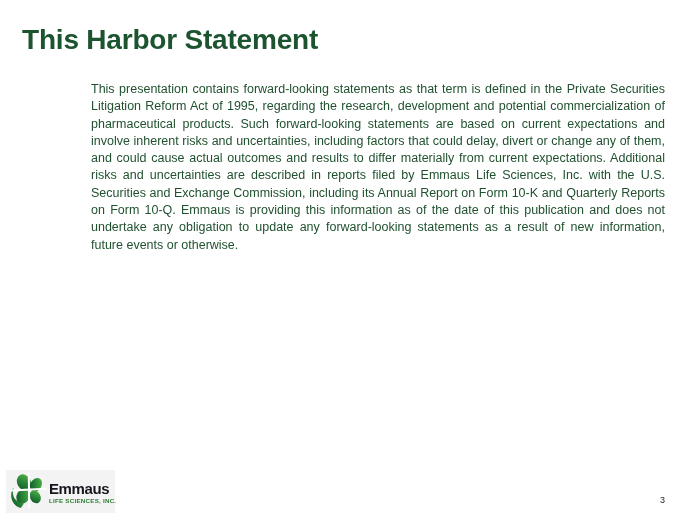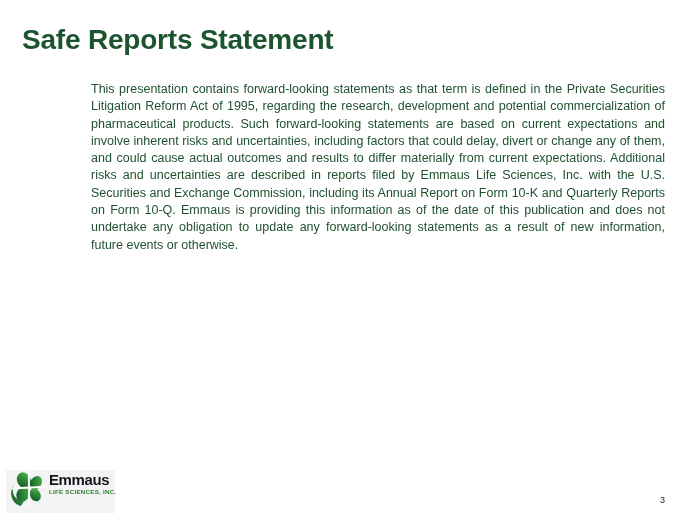--- a/index.html
+++ b/index.html
@@ -48,21 +48,21 @@
   }
 
   .footer-logo {
     position: absolute;
     left: 6px;
     top: 470px;
     width: 109px;
     height: 43px;
     background: var(--logo-background);
     display: flex;
-    align-items: flex-start;
+    align-items: center;
     padding-left: 2px;
   }
 
   .clover-icon {
     width: 40px;
     height: 40px;
     flex: 0 0 auto;
     display: block;
   }
 
@@ -99,21 +99,21 @@
     top: 495px;
     font-size: 9px;
     color: var(--page-number-color);
   }
 </style>
 </head>
 <body>
 
 <div class="slide">
 
-  <h1 class="slide-title">Safe Reports Statement</h1>
+  <h1 class="slide-title">This Harbor Statement</h1>
 
   <p class="body-paragraph">This presentation contains forward-looking statements as that term is defined in the Private Securities Litigation Reform Act of 1995, regarding the research, development and potential commercialization of pharmaceutical products. Such forward-looking statements are based on current expectations and involve inherent risks and uncertainties, including factors that could delay, divert or change any of them, and could cause actual outcomes and results to differ materially from current expectations. Additional risks and uncertainties are described in reports filed by Emmaus Life Sciences, Inc. with the U.S. Securities and Exchange Commission, including its Annual Report on Form 10-K and Quarterly Reports on Form 10-Q. Emmaus is providing this information as of the date of this publication and does not undertake any obligation to update any forward-looking statements as a result of new information, future events or otherwise.</p>
 
   <div class="footer-logo">
     <svg class="clover-icon" viewBox="0 0 100 100" width="40" height="40" aria-hidden="true">
       <defs>
         <linearGradient id="cloverGrad" x1="0%" y1="100%" x2="100%" y2="0%">
           <stop offset="0%" stop-color="#0b4d24"></stop>
           <stop offset="55%" stop-color="#2e8b3a"></stop>
           <stop offset="100%" stop-color="#63bb46"></stop>

